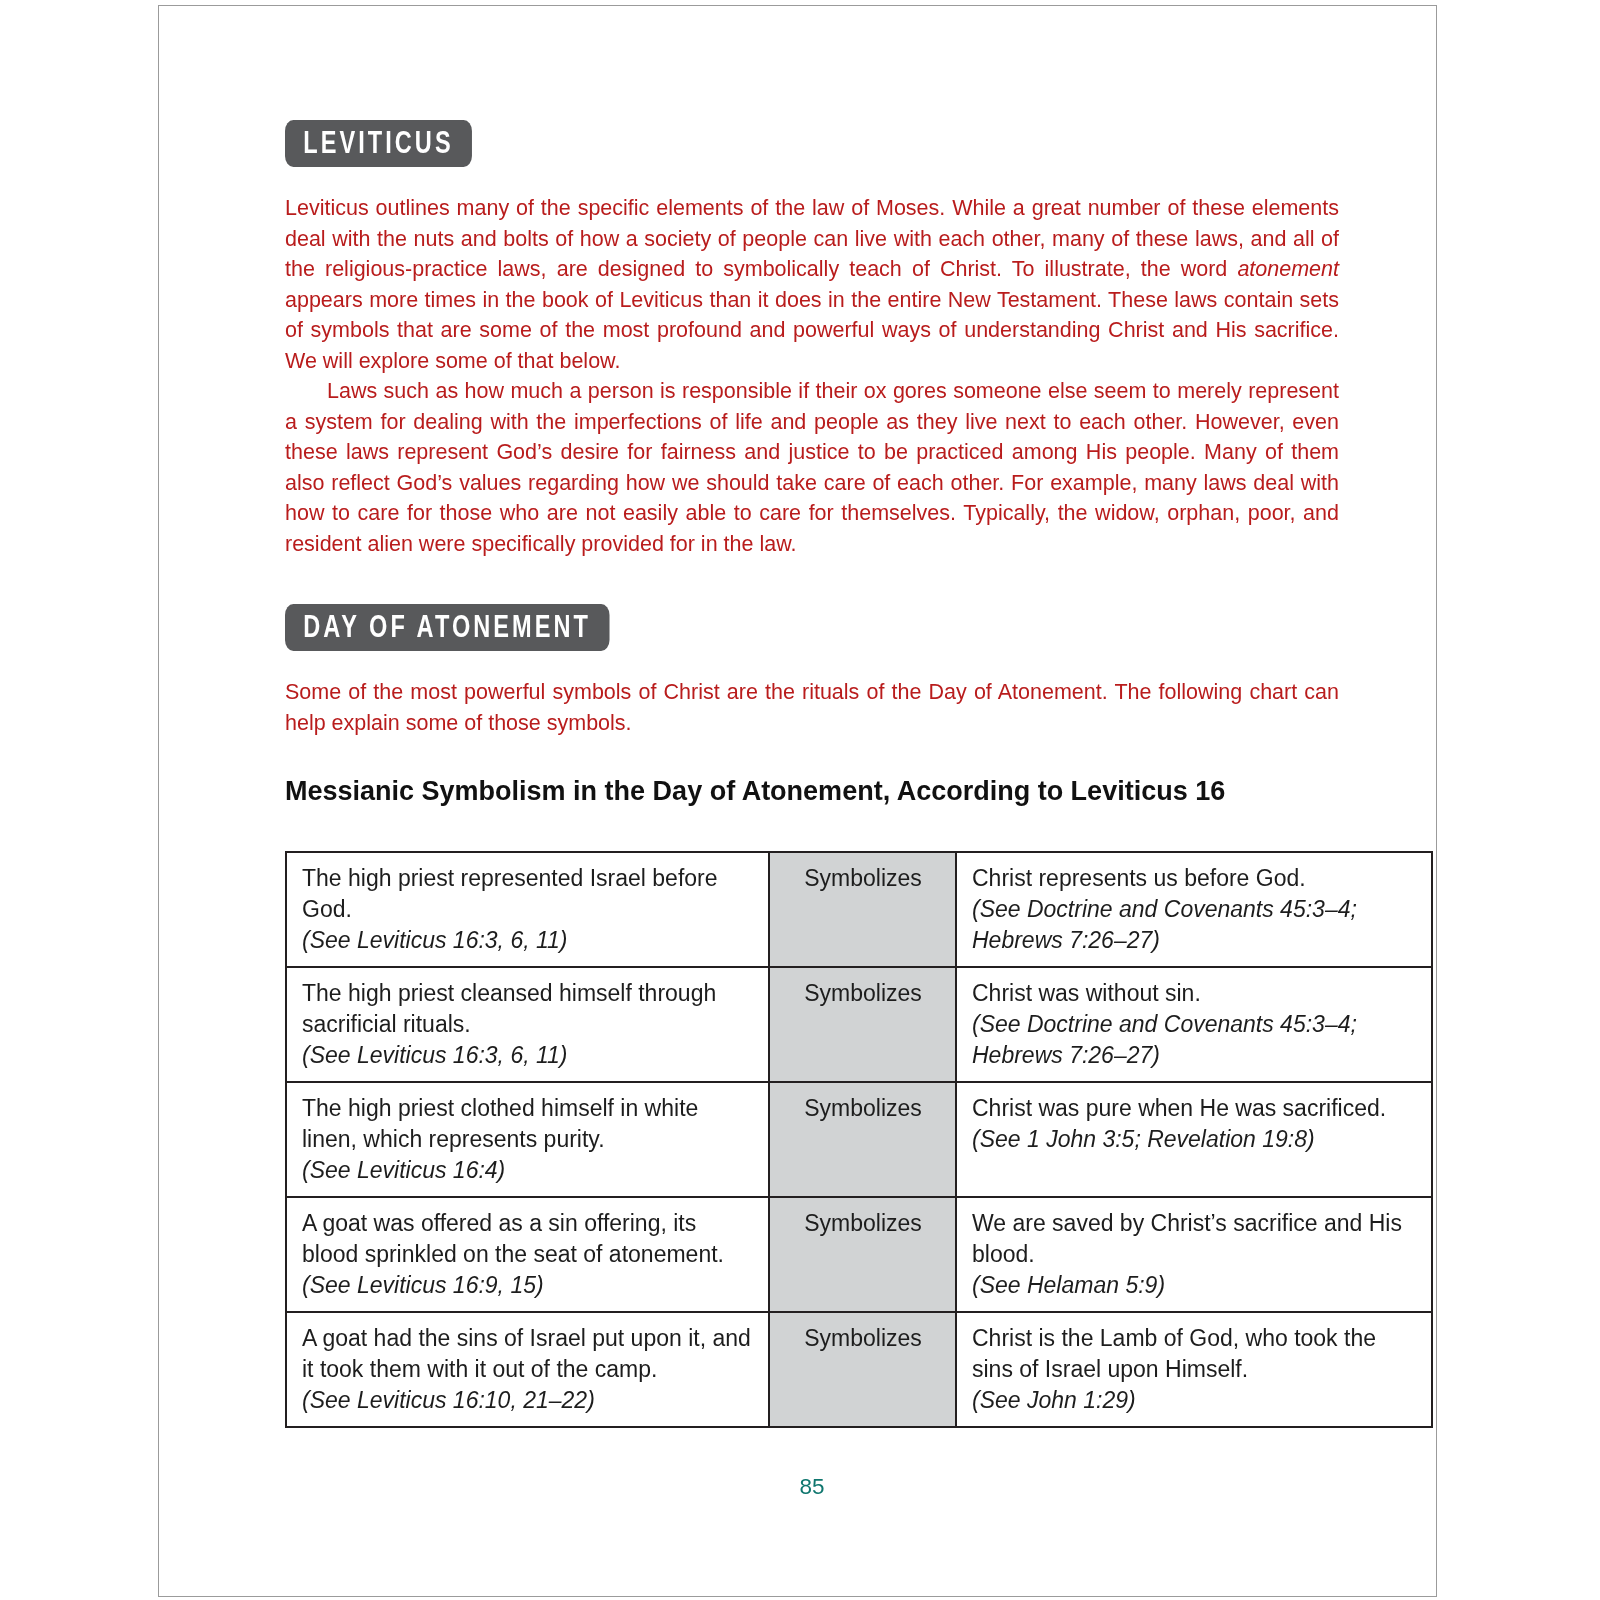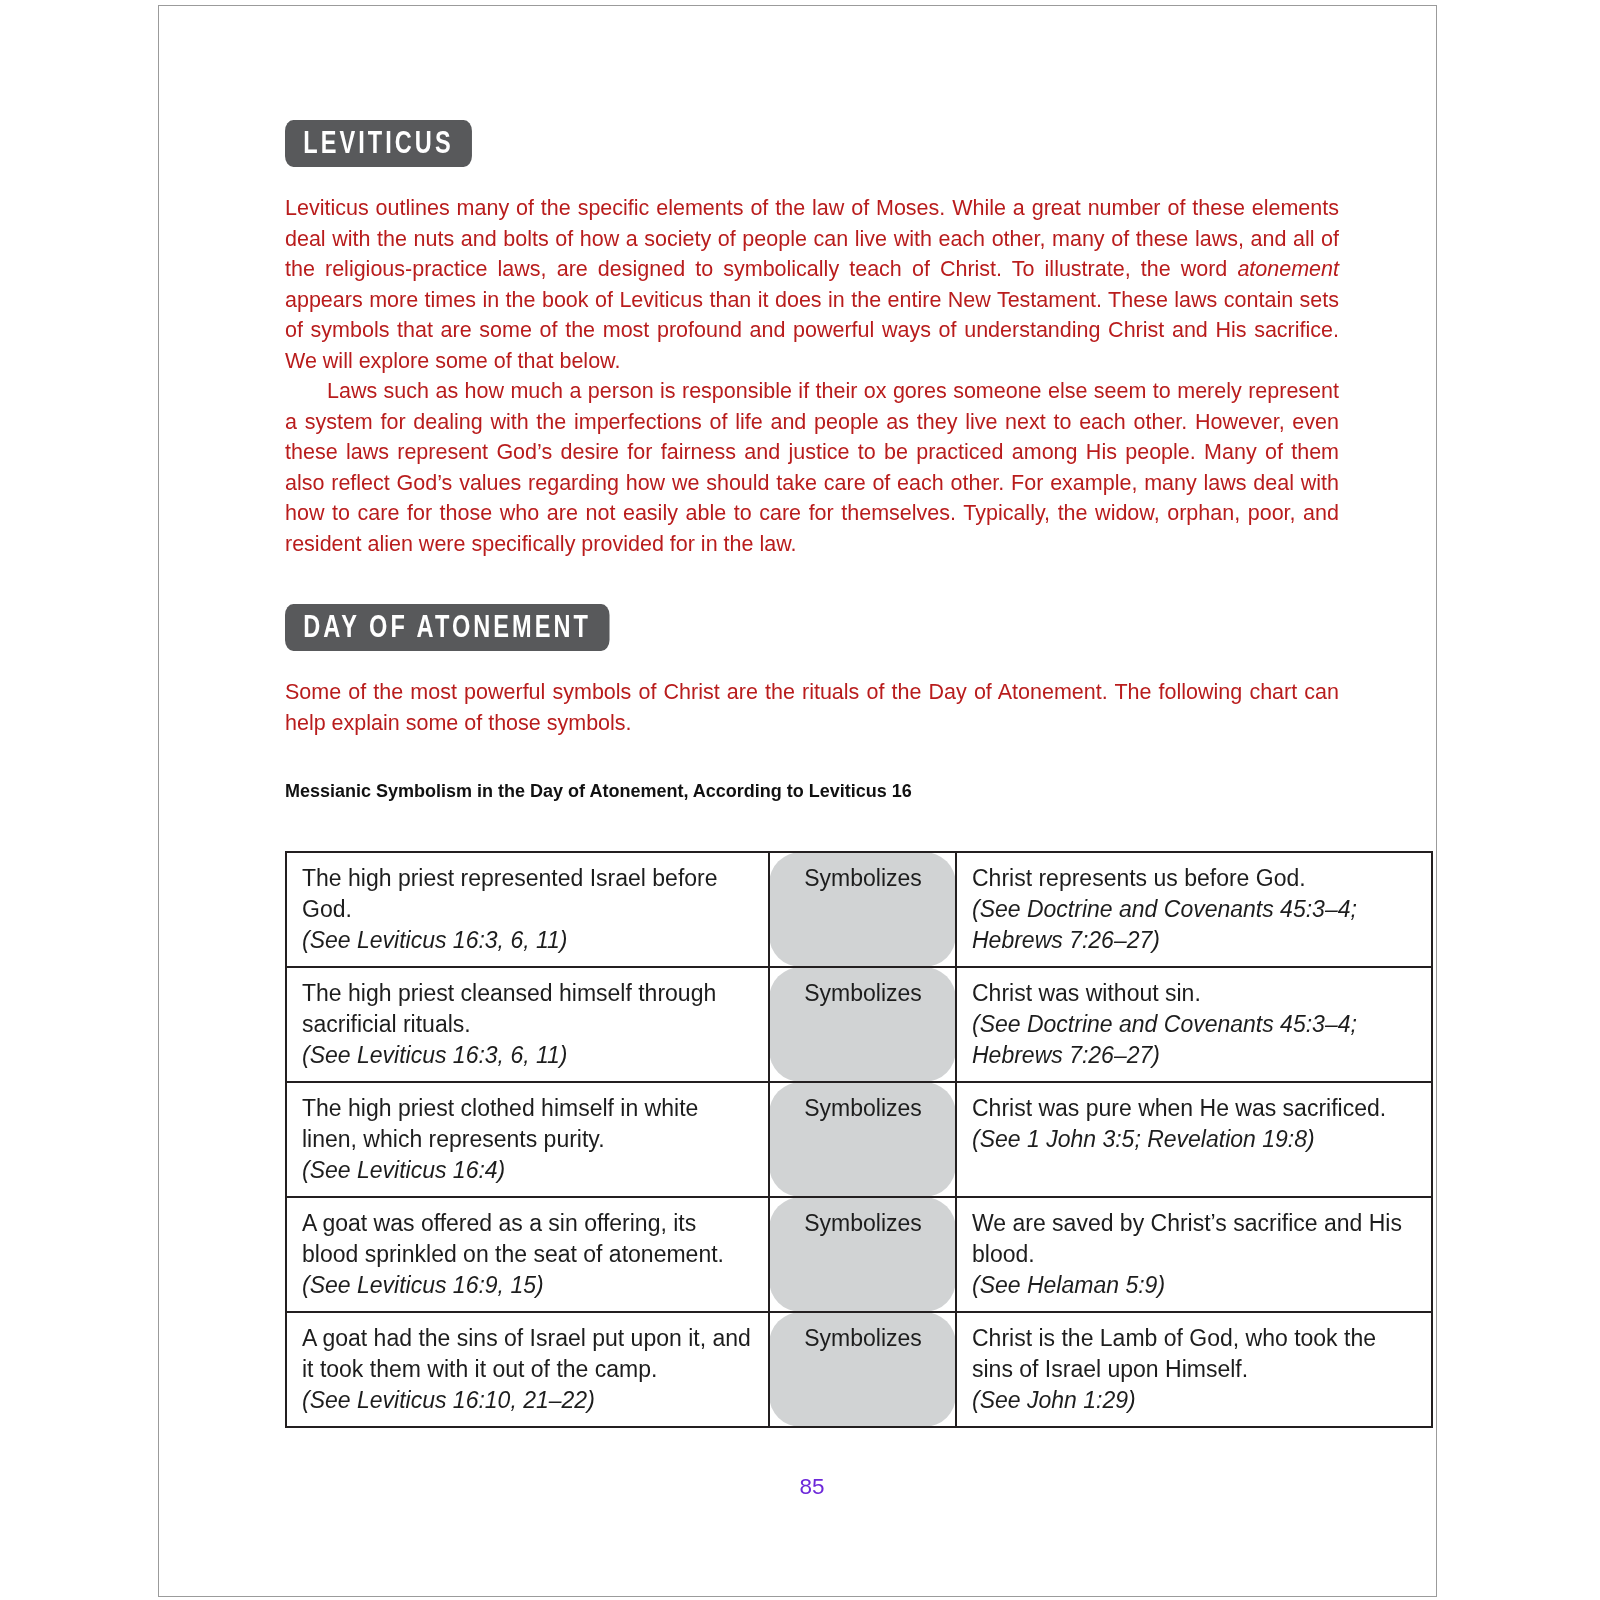--- a/index.html
+++ b/index.html
@@ -54,48 +54,48 @@
     line-height: 30.5px;
     text-align: justify;
     margin: 0;
     color: #b91c1c;
   }
   p.first { margin-top: 26px; }
   p.indent { text-indent: 42px; }
   p.intro { margin-top: 26px; }
   .table-title {
     margin: 40px 0 0 0;
-    font-size: 18px;
+    font-size: 27px;
     line-height: 26px;
     font-weight: bold;
     color: #111111;
   }
   table.symbol-table {
     margin-top: 47px;
     width: 1053px;
     border-collapse: collapse;
     table-layout: fixed;
   }
   table.symbol-table td {
     border: 2px solid #231f20;
     vertical-align: top;
     font-size: 23px;
     line-height: 31px;
     padding: 10px 14px 10px 15px;
     color: #1d1d1d;
   }
   td.col-left  { width: 452px; }
-  td.col-mid   { width: 156px; background: #d1d3d4; text-align: center; padding-left: 6px; padding-right: 6px; border-radius: 32px; }
+  td.col-mid   { width: 156px; background: #d1d3d4; text-align: center; padding-left: 6px; padding-right: 6px; }
   td.col-right { width: 445px; }
   .ref { font-style: italic; }
   .page-number {
     margin-top: 46px;
     text-align: center;
     font-size: 22.5px;
-    color: #6d28d9;
+    color: #0f766e;
   }
 </style>
 </head>
 <body>
 
 <div class="canvas">
   <div class="page">
     <div class="content">
 
       <div class="badge badge-leviticus">

